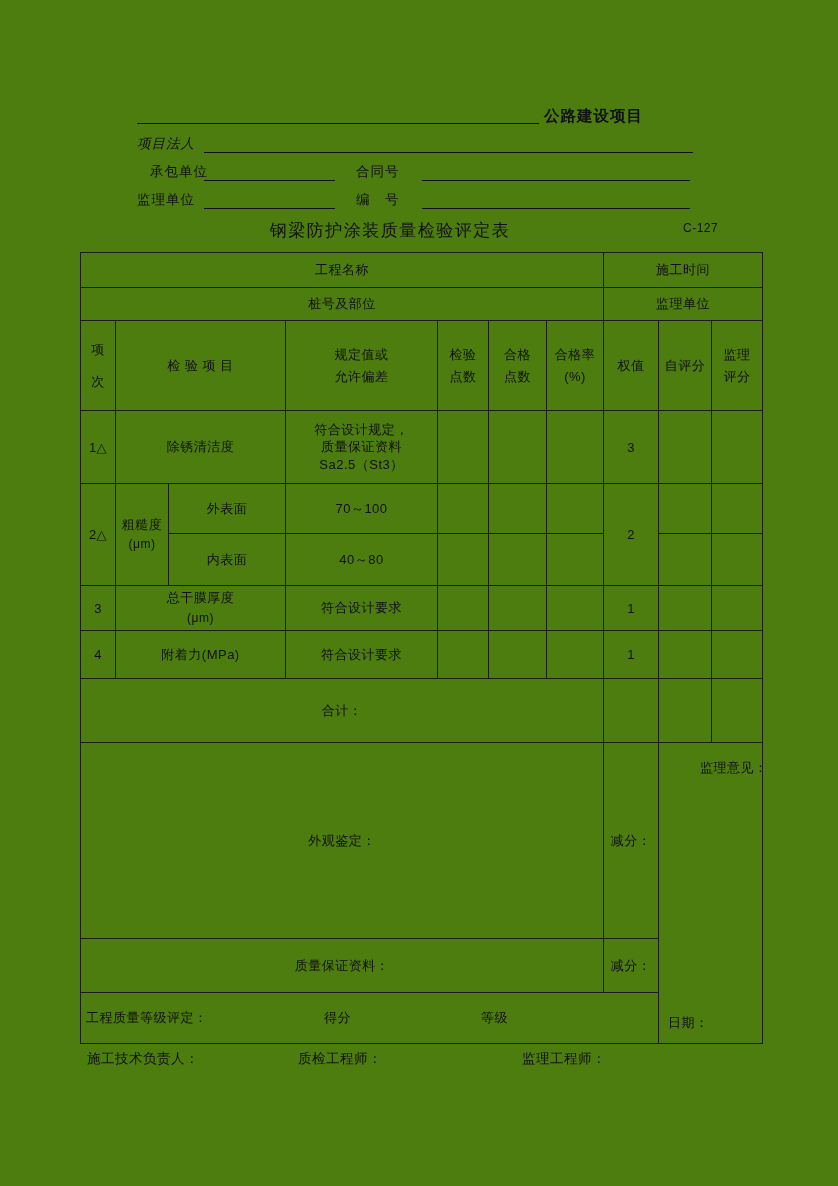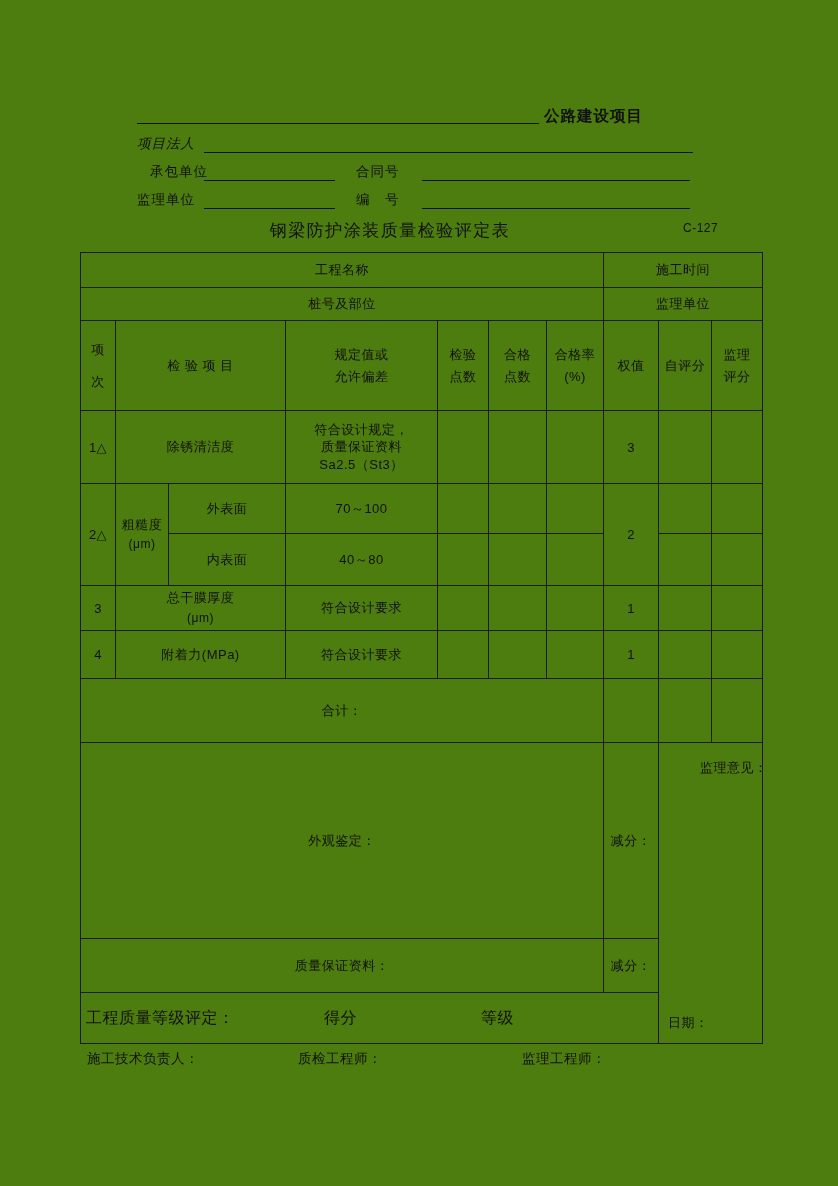--- a/index.html
+++ b/index.html
@@ -27,21 +27,21 @@
   td.L2 { text-align:left; padding-left:20px; }
   td.topL { text-align:left; vertical-align:top; padding:12px 0 0 13px; }
   td.ded1 { text-align:left; vertical-align:top; padding:12px 0 0 9px; }
   td.ded2 { text-align:left; padding-left:9px; }
   td.rel { position:relative; }
   .two > div { line-height:1.65; }
   .hdrno > div { line-height:2.4; }
   .spec3 { font-size:12px; line-height:1.35; }
   .op-top { position:absolute; top:16px; left:10px; font-size:13px; letter-spacing:.5px; white-space:nowrap;margin-left:31px; }
   .op-bot { position:absolute; bottom:11px; left:9px; font-size:13px; letter-spacing:.5px; white-space:nowrap; }
-  .g-label { position:absolute; top:50%; transform:translateY(-50%); white-space:nowrap; font-size:16px; letter-spacing:.5px; }
+  .g-label { position:absolute; top:50%; transform:translateY(-50%); white-space:nowrap; font-size:13px; letter-spacing:.5px; }
   .sig { position:absolute; top:1050px; font-size:13.5px; letter-spacing:.5px; white-space:nowrap; }
 </style>
 </head>
 <body>
 
 <div class="page">
 
   <div class="uline" style="left:137px; top:123px; width:402px;"></div>
   <div class="suffix" style="left:544px; top:106px;">公路建设项目</div>
 

